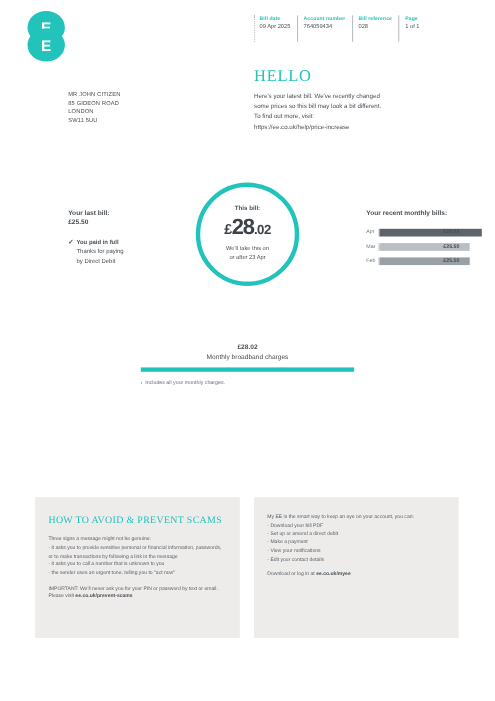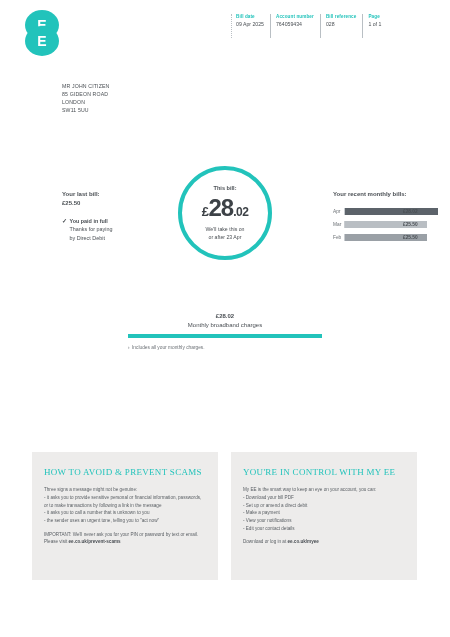--- a/index.html
+++ b/index.html
@@ -172,21 +172,21 @@
     margin-bottom: 3px;
   }
   .bc-amount {
     display: flex;
     align-items: baseline;
     color: #3d4247;
     font-weight: bold;
     letter-spacing: -0.5px;
   }
   .bc-currency { font-size: 13px; }
-  .bc-main { font-size: 24px; letter-spacing: -1px; }
+  .bc-main { font-size: 20px; letter-spacing: -1px; }
   .bc-pence { font-size: 12px; }
   .bc-note {
     margin-top: 4px;
     font-size: 5.2px;
     line-height: 1.5;
     text-align: center;
     color: #4a4f54;
   }
 
   
@@ -332,20 +332,29 @@
     </div>
   </div>
 
   <div class="address">
     <div>MR JOHN CITIZEN</div>
     <div>85 GIDEON ROAD</div>
     <div>LONDON</div>
     <div>SW11 5UU</div>
   </div>
 
+  <div class="hello-block">
+    <div class="hello-title">HELLO</div>
+    <div class="hello-body">
+      <div>Here's your latest bill. We've recently changed</div>
+      <div>some prices so this bill may look a bit different.</div>
+      <div>To find out more, visit:</div>
+      <div>https://ee.co.uk/help/price-increase</div>
+    </div>
+  </div>
 
   <div class="last-bill">
     <div class="lb-title">Your last bill:</div>
     <div class="lb-amount">£25.50</div>
     <div class="lb-paid">
       <div class="lb-check">✓</div>
       <div class="lb-paid-text">
         <div class="strong">You paid in full</div>
         <div>Thanks for paying</div>
         <div>by Direct Debit</div>
@@ -411,21 +420,20 @@
       <p class="para">- it asks you to provide sensitive personal or financial information, passwords, or to make transactions by following a link in the message</p>
       <p class="para">- it asks you to call a number that is unknown to you</p>
       <p class="para">- the sender uses an urgent tone, telling you to "act now"</p>
       <p class="para gap">
         <span>IMPORTANT: We'll never ask you for your PIN or password by text or email. Please visit </span><b>ee.co.uk/prevent-scams</b>
       </p>
     </div>
   </div>
 
   <div class="panel right">
-    <div class="panel-title">YOU'RE IN CONTROL WITH MY EE</div>
     <div class="panel-body">
       <p class="para">My EE is the smart way to keep an eye on your account, you can:</p>
       <p class="para">- Download your bill PDF</p>
       <p class="para">- Set up or amend a direct debit</p>
       <p class="para">- Make a payment</p>
       <p class="para">- View your notifications</p>
       <p class="para">- Edit your contact details</p>
       <p class="para gap">
         <span>Download or log in at </span><b>ee.co.uk/myee</b>
       </p>

